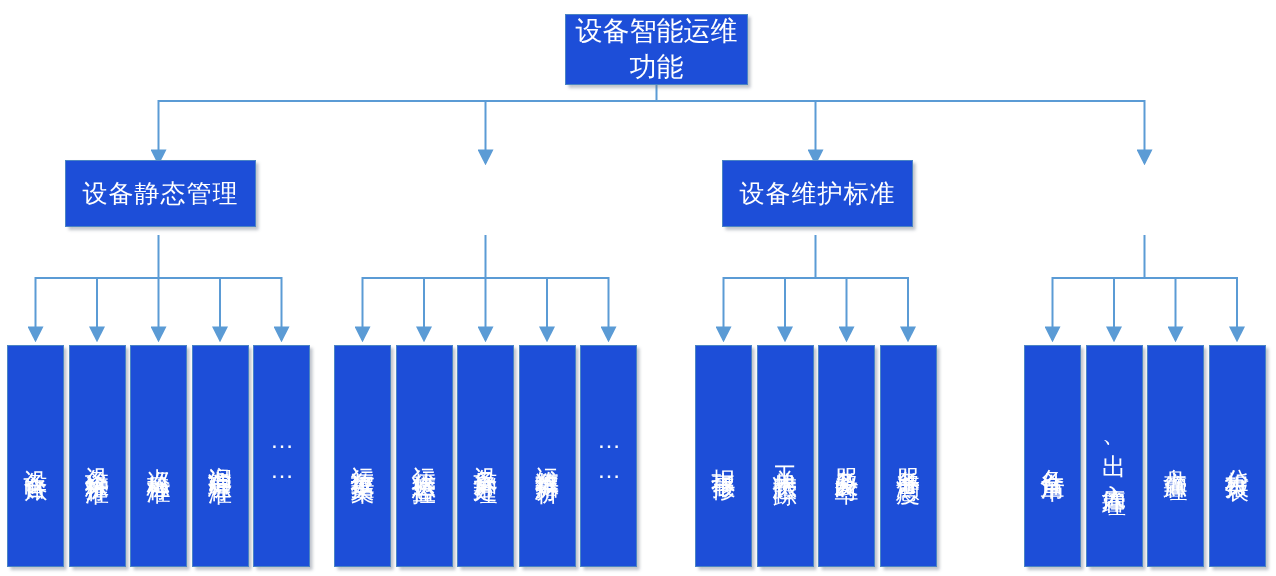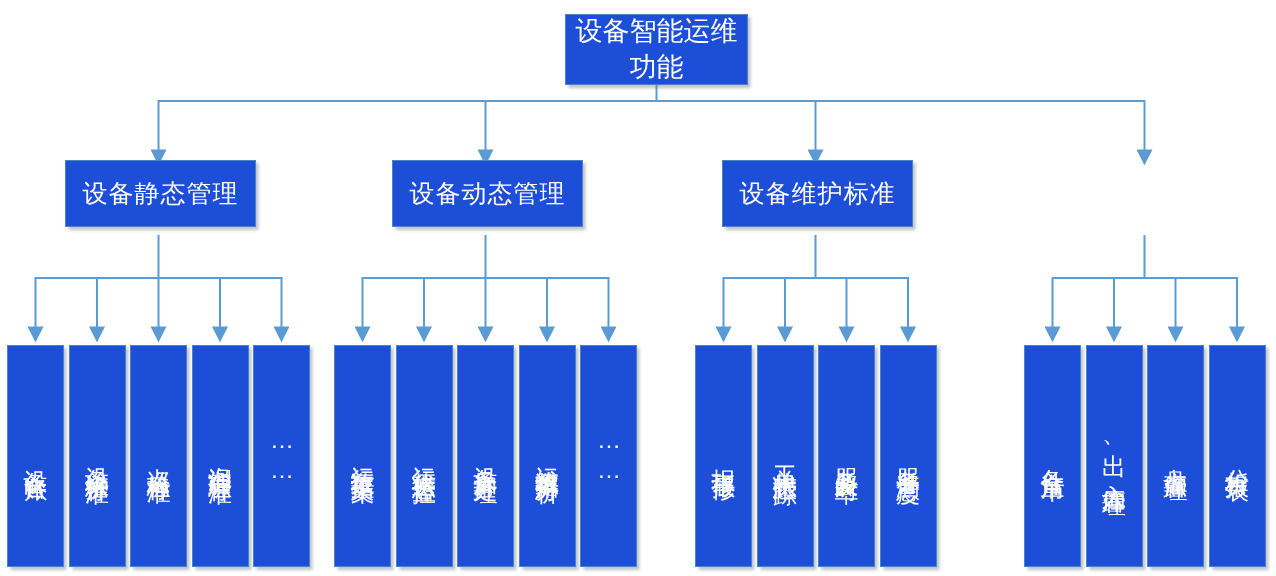--- a/index.html
+++ b/index.html
@@ -105,23 +105,20 @@
     </g>
   </svg>
 
   <div class="node root-node">
     <span>设备智能运维功能</span>
   </div>
 
   <div class="node branch-node" style="left:65px">
     <span>设备静态管理</span>
   </div>
-  <div class="node branch-node" style="left:392px">
-    <span>设备动态管理</span>
-  </div>
   <div class="node branch-node" style="left:722px">
     <span>设备维护标准</span>
   </div>
 
   <div class="node leaf-node" style="left:7px">
     <span class="v-label">设备台账</span>
   </div>
   <div class="node leaf-node" style="left:68.5px">
     <span class="v-label">设备维护标准</span>
   </div>

